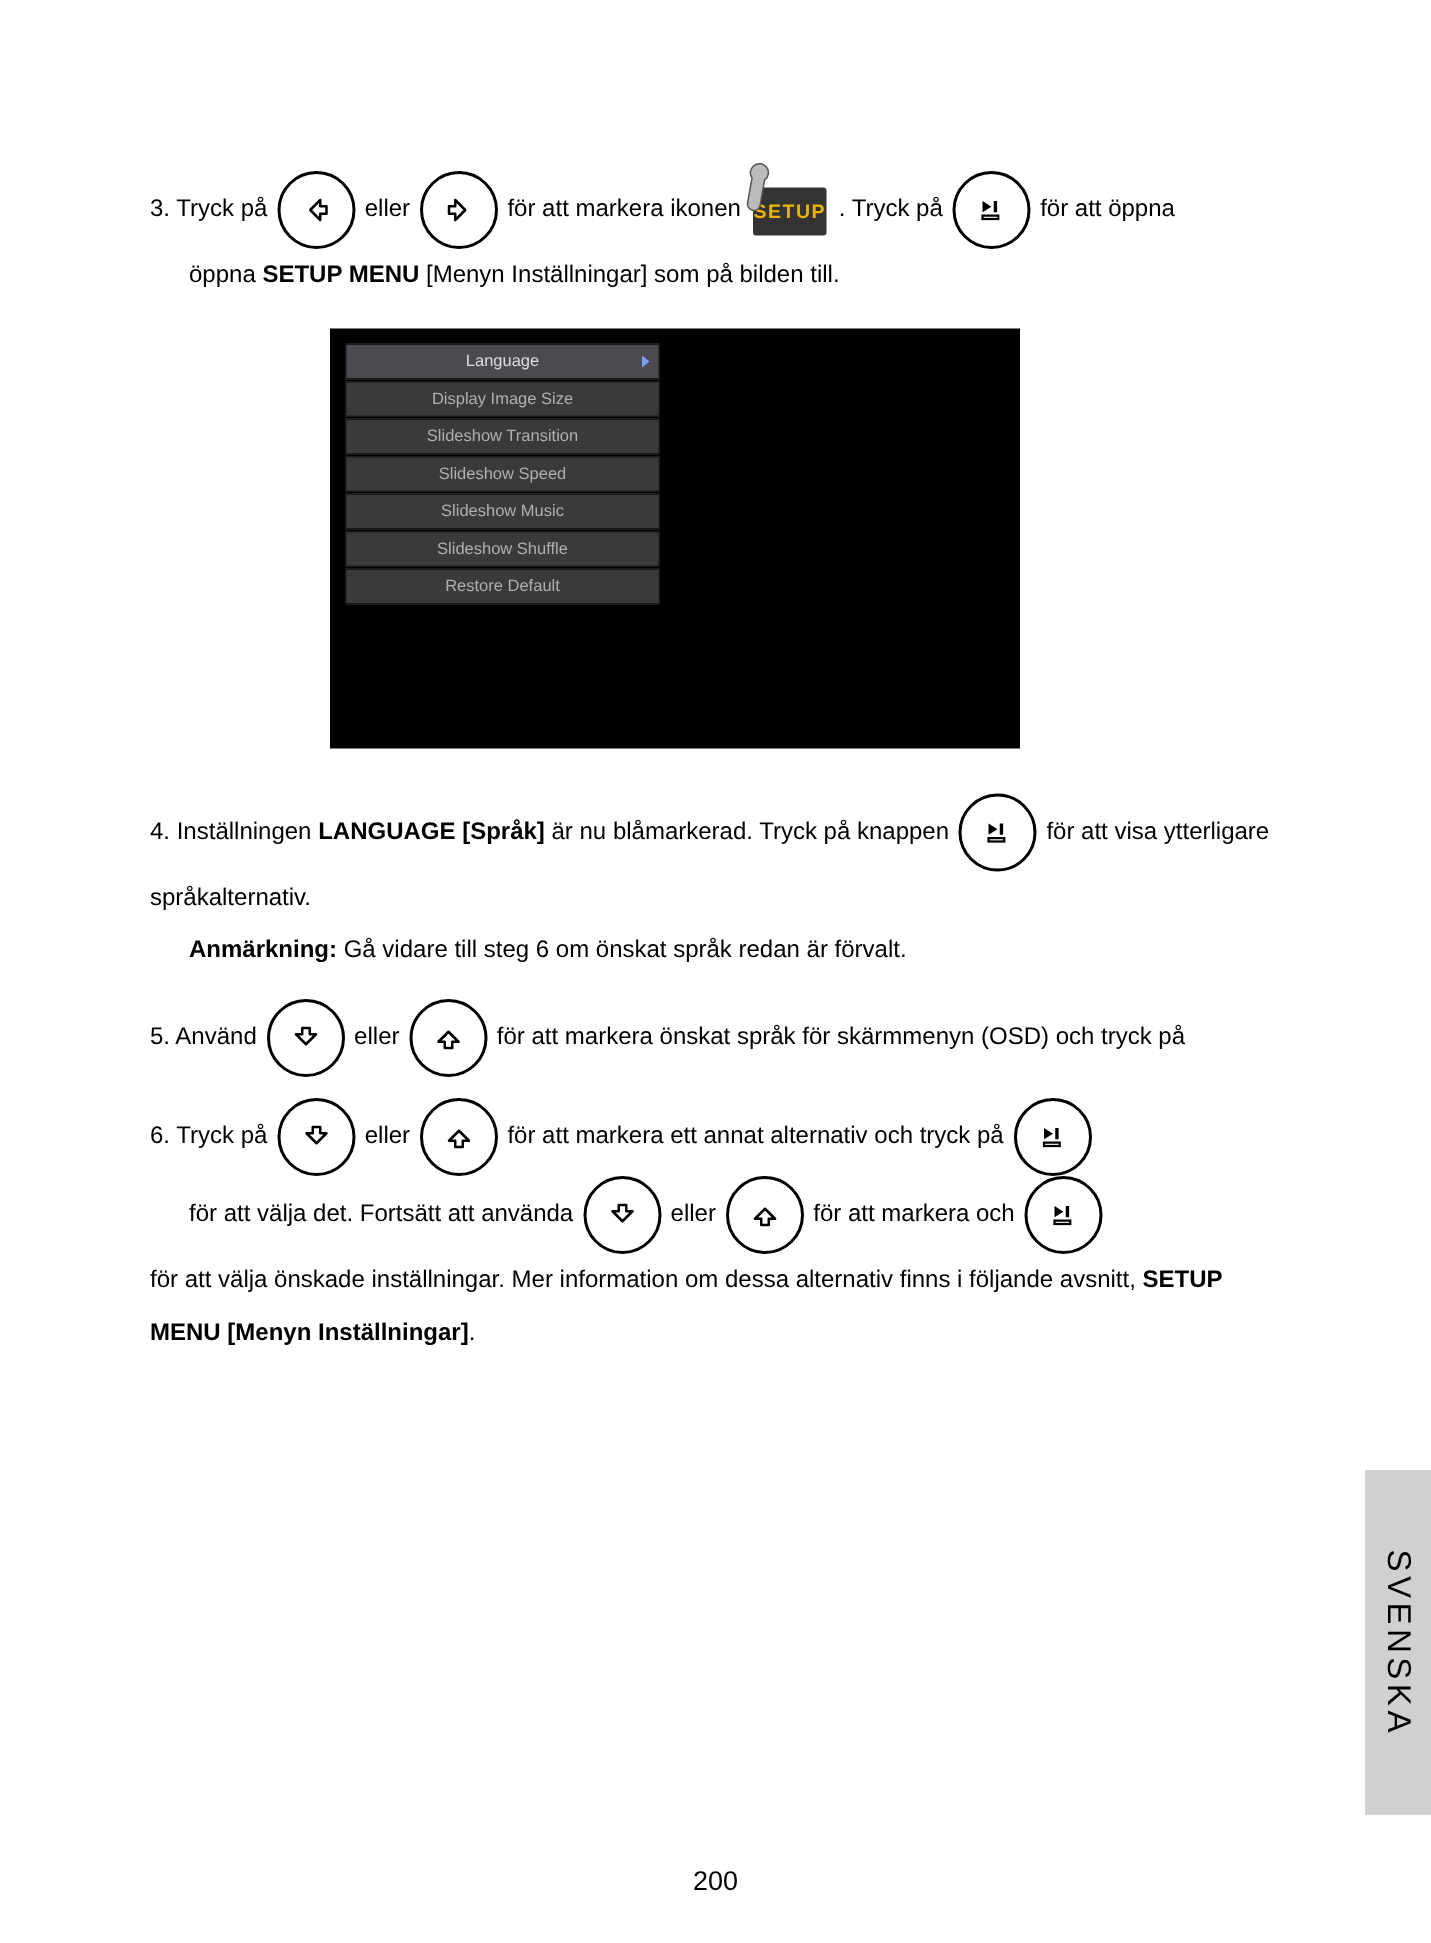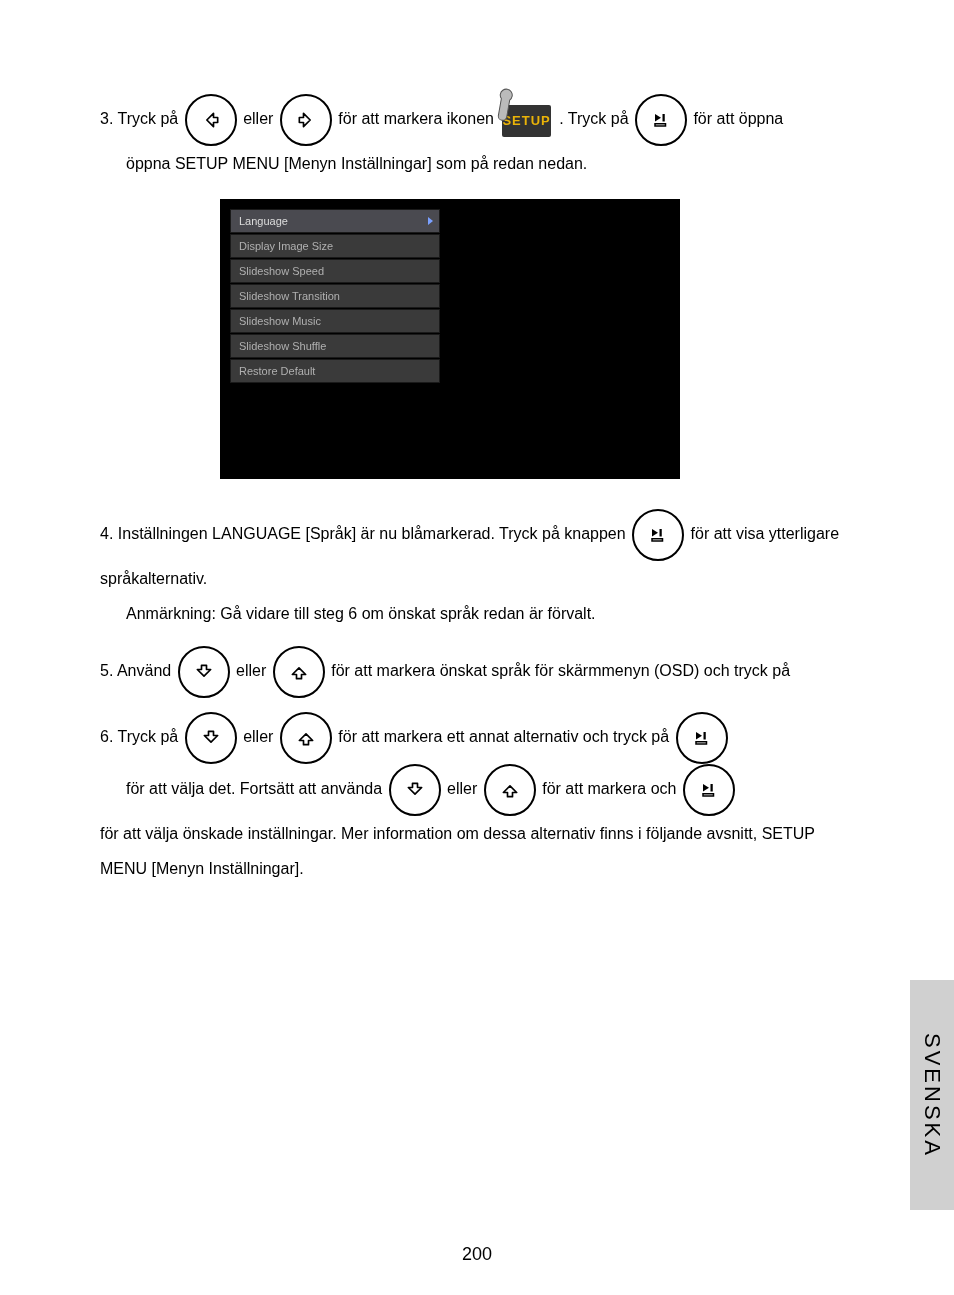--- a/index.html
+++ b/index.html
@@ -1,32 +1,32 @@
 <!DOCTYPE html>
 <html><head>
 <meta charset="utf-8">
 <style>
   html,body{margin:0;padding:0;background:#fff;font-family:"Helvetica Neue",Helvetica,Arial,sans-serif;color:#000;font-size:16px;}
-  .page{width:954px;height:1295px;position:relative;padding:80px 70px 0 70px;box-sizing:border-box;}
+  .page{width:954px;height:1295px;position:relative;padding:100px 70px 0 70px;box-sizing:border-box;}
   .content{max-width:760px;margin-left:30px;}
   .para{margin:14px 0;line-height:1.6;}
   .para .num{display:inline-block;}
   .indent{margin-left:26px;}
-  .b{font-weight:400;}
+  .b{font-weight:700;}
   .btn{display:inline-block;width:48px;height:48px;border:2px solid #000;border-radius:50%;vertical-align:middle;position:relative;margin:0 2px;}
   .btn.small{width:40px;height:40px;}
   .btn svg{position:absolute;left:50%;top:50%;transform:translate(-50%,-50%);}
   .arrow-l svg,.arrow-r svg,.arrow-u svg,.arrow-d svg{width:20px;height:20px;}
   .setup-icon{display:inline-block;vertical-align:middle;margin:0 4px;position:relative;}
   .setup-icon .img{width:70px;height:58px;background:radial-gradient(circle at 35px 25px,#6a6a6a 0%,#222 70%,#000 100%);border-radius:4px;position:relative;}
   .setup-icon .wrench{position:absolute;left:50%;top:40%;transform:translate(-50%,-50%) rotate(-35deg);width:40px;height:40px;}
   .setup-icon .label{display:block;background:#333;color:#eab308;font-size:13px;font-weight:700;text-align:center;padding:2px 0;border-radius:2px;margin-top:2px;letter-spacing:1px;}
   .menu-shot{width:460px;height:280px;background:#000;margin:18px 0 30px 120px;position:relative;}
   .menu-list{position:absolute;left:10px;top:10px;width:210px;}
-  .menu-item{background:#3a3a3a;color:#b0b0b0;font-size:11px;padding:5px 8px;margin-bottom:1px;border:1px solid #1a1a1a;position:relative;}
+  .menu-item{background:#3a3a3a;color:#b0b0b0;font-size:11px;padding:5px 8px;margin-bottom:1px;border:1px solid #1a1a1a;position:relative;text-align:center;}
   .menu-item.sel{background:#4a4a50;color:#ddd;}
   .menu-item .tri{position:absolute;right:6px;top:50%;transform:translateY(-50%);width:0;height:0;border-top:4px solid transparent;border-bottom:4px solid transparent;border-left:5px solid #7aa0ff;}
   .play-pause svg{width:18px;height:18px;}
   .side-tab{position:absolute;right:0;top:980px;width:44px;height:230px;background:#d0d0d0;display:flex;align-items:center;justify-content:center;}
   .side-tab .txt{writing-mode:vertical-rl;font-size:22px;letter-spacing:3px;font-family:Arial,Helvetica,sans-serif;}
   .pagenum{position:absolute;left:0;right:0;bottom:30px;text-align:center;font-size:18px;}
   .line{line-height:2.2;}
 </style>
 </head>
 <body>
@@ -63,30 +63,30 @@
             <path d="M4 4 L12 9 L4 14 Z" fill="#000"></path>
             <rect x="14" y="4" width="3" height="10" fill="#000"></rect>
             <rect x="4" y="17" width="14" height="3" fill="none" stroke="#000" stroke-width="2"></rect>
           </svg>
       </span>
       <span> för att öppna </span>
       <br>
       <span class="indent">
         <span>öppna </span>
         <span class="b">SETUP MENU</span>
-        <span> [Menyn Inställningar] som på redan nedan.</span>
+        <span> [Menyn Inställningar] som på bilden till.</span>
       </span>
     </div>
 
     <div class="menu-shot">
       <div class="menu-list">
         <div class="menu-item sel"><span>Language</span><span class="tri"></span></div>
         <div class="menu-item">Display Image Size</div>
+        <div class="menu-item">Slideshow Transition</div>
         <div class="menu-item">Slideshow Speed</div>
-        <div class="menu-item">Slideshow Transition</div>
         <div class="menu-item">Slideshow Music</div>
         <div class="menu-item">Slideshow Shuffle</div>
         <div class="menu-item">Restore Default</div>
       </div>
     </div>
 
     <div class="para line">
       <span class="num">4.</span>
       <span>Inställningen </span>
       <span class="b">LANGUAGE [Språk]</span>

